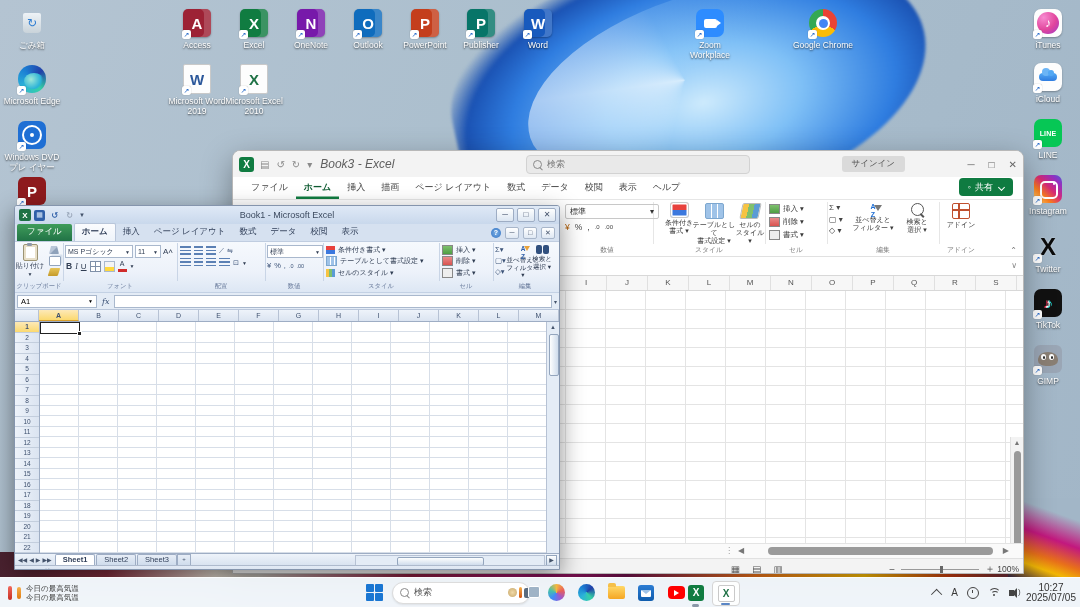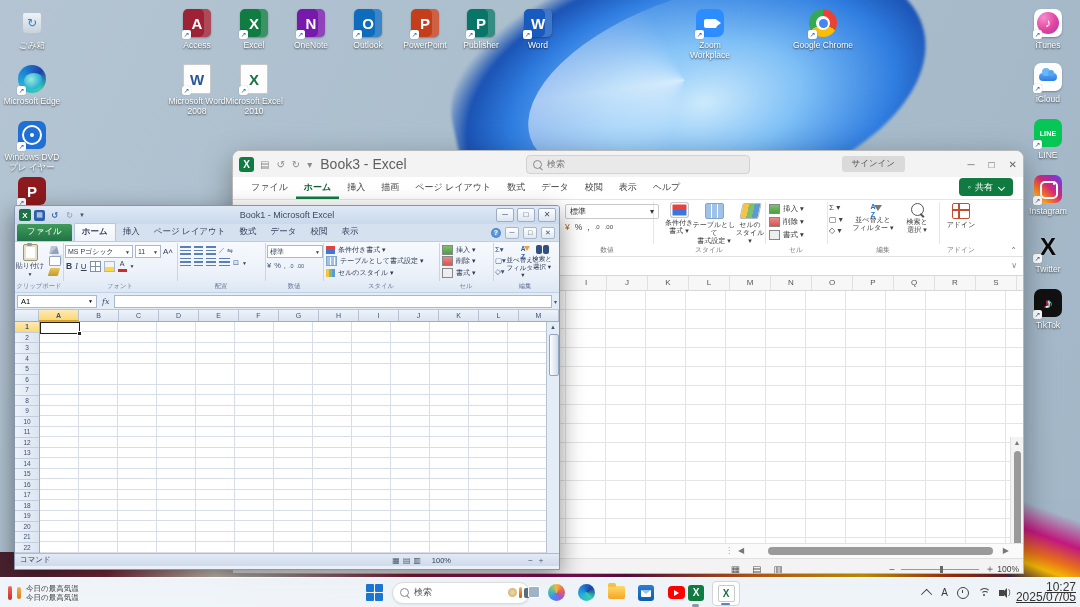--- a/index.html
+++ b/index.html
@@ -75,21 +75,21 @@
   .ic-pdf{background:#8e1a1d;color:#fff;font-weight:bold;font-size:15px;border-radius:6px;}
 
   
   .w365{position:absolute;left:232px;top:150px;width:790px;height:422px;z-index:2;
         background:#fff;border:1px solid #b8b8b8;border-radius:8px 8px 0 0;
         box-shadow:0 10px 30px rgba(0,0,0,.35);overflow:hidden;}
   .tb365{height:26px;background:#f3f3f3;display:flex;align-items:center;padding:0 6px;position:relative;}
   .x365logo{width:15px;height:15px;background:#107c41;border-radius:3px;color:#fff;font-size:10px;font-weight:bold;
             display:flex;align-items:center;justify-content:center;margin-right:6px;}
   .qat365{display:flex;gap:7px;color:#8a8a8a;font-size:10px;align-items:center;margin-right:8px;}
-  .tb365 .wtitle{color:#5f5f5f;font-size:14px;}
+  .tb365 .wtitle{color:#5f5f5f;font-size:12px;font-style:italic;}
   .srch365{position:absolute;left:293px;top:4px;width:210px;height:17px;background:#e9e9e9;border:1px solid #d2d2d2;
            border-radius:4px;display:flex;align-items:center;padding:0 6px;gap:5px;color:#7a7a7a;font-size:9px;}
   .mag{width:7px;height:7px;border:1.3px solid #8a8a8a;border-radius:50%;position:relative;flex:0 0 auto;}
   .mag:after{content:"";position:absolute;left:6px;top:6px;width:4px;height:1.3px;background:#8a8a8a;transform:rotate(45deg);transform-origin:0 0;}
   .signin{position:absolute;right:118px;top:5px;background:#dadada;border-radius:3px;color:#555;
           font-size:8.5px;padding:2px 10px;}
   .winbtns{position:absolute;right:6px;top:0;height:26px;display:flex;align-items:center;gap:14px;color:#666;font-size:10px;}
   .tabs365{height:22px;display:flex;align-items:flex-end;padding:0 4px 0 10px;gap:0;background:#fff;position:relative;
            border-bottom:1px solid #e6e6e6;}
   .t365{font-size:9px;color:#444;padding:4px 8px 5px;}
@@ -300,21 +300,21 @@
   .clockic{width:10px;height:10px;border:1.2px solid #444;border-radius:50%;position:relative;}
   .clockic:after{content:"";position:absolute;left:4px;top:2px;width:1.2px;height:3.5px;background:#444;}
   .wifi{width:12px;height:9px;position:relative;overflow:hidden;}
   .wifi i{position:absolute;border:1.4px solid #444;border-radius:50%;border-bottom-color:transparent;border-left-color:transparent;border-right-color:transparent;}
   .wifi .w1{left:0;top:0;width:11px;height:11px;}
   .wifi .w2{left:2.6px;top:2.8px;width:6px;height:6px;}
   .wifi .w3{left:5px;top:5.6px;width:2px;height:2px;background:#444;border:none;border-radius:50%;}
   .spk{width:5px;height:6px;background:#444;position:relative;margin-right:3px;}
   .spk:before{content:"";position:absolute;left:3px;top:-2px;border-right:5px solid #444;border-top:5px solid transparent;border-bottom:5px solid transparent;}
   .spk:after{content:")";position:absolute;left:9px;top:-3px;font-size:8px;color:#444;}
-  .clockblk{text-align:right;font-size:12px;line-height:9.5px;color:#333;text-decoration:underline;}
+  .clockblk{text-align:center;font-size:10px;line-height:9.5px;color:#333;}
   .chev-d{display:inline-block;width:4px;height:4px;border-right:1px solid #666;border-bottom:1px solid #666;transform:rotate(45deg);margin-left:2px;}
 </style>
 </head>
 <body>
 
 <div id="screen">
   <div class="bloom"></div>
   <div class="bloom2"></div>
   <div class="ribbons"></div>
   <div class="ribbons2"></div>
@@ -405,21 +405,21 @@
         <div class="ic-edge"></div>
         <span class="sc">↗</span>
       </div>
     <div class="lbl">Microsoft Edge</div>
   </div>
   <div class="dicon" style="left:165px;top:64px">
     <div class="ig">
         <div class="tile10 t10w">W</div>
         <span class="sc">↗</span>
       </div>
-    <div class="lbl">Microsoft Word 2008</div>
+    <div class="lbl">Microsoft Word 2019</div>
   </div>
   <div class="dicon" style="left:222px;top:64px">
     <div class="ig">
         <div class="tile10 t10x">X</div>
         <span class="sc">↗</span>
       </div>
     <div class="lbl">Microsoft Excel 2010</div>
   </div>
   <div class="dicon" style="left:1016px;top:62px">
     <div class="ig">
@@ -466,20 +466,29 @@
         <span class="sc">↗</span>
       </div>
     <div class="lbl">Twitter</div>
   </div>
   <div class="dicon" style="left:1016px;top:288px">
     <div class="ig">
         <div class="squircle ic-tiktok">♪</div>
         <span class="sc">↗</span>
       </div>
     <div class="lbl">TikTok</div>
+  </div>
+  <div class="dicon" style="left:1016px;top:344px">
+    <div class="ig">
+        <div class="squircle ic-gimp">
+          <div class="gimpface"></div>
+        </div>
+        <span class="sc">↗</span>
+      </div>
+    <div class="lbl">GIMP</div>
   </div>
 
   <div class="w365">
     <div class="tb365">
       <div class="x365logo">X</div>
       <div class="qat365">
         <span>▤</span>
         <span>↺</span>
         <span>↻</span>
         <span>▾</span>
@@ -817,20 +826,38 @@
           </div>
         <div class="cells10">
           <div class="selcell"></div>
           <div class="vsb10">
             <div class="a">▲</div>
             <div class="thumb"></div>
           </div>
         </div>
       </div>
     </div>
+    <div class="st10">
+      <div class="navs">
+        <span>◀◀</span>
+          <span>◀</span>
+        <span>▶</span>
+          <span>▶▶</span>
+      </div>
+      <div style="display:flex;gap:1px;align-items:flex-end" id="e10-sheets">
+          <div class="shtab act">Sheet1</div>
+          <div class="shtab">Sheet2</div>
+          <div class="shtab">Sheet3</div>
+        </div>
+      <div class="instab">+</div>
+      <div class="hsb10">
+        <div class="thumb"></div>
+      </div>
+      <div class="hsplit">▶</div>
+    </div>
     <div class="stat10">
       <span>コマンド</span>
       <div class="views">
         <span>▦</span>
           <span>▤</span>
           <span>▥</span>
       </div>
       <span class="zl">100%</span>
       <div class="zoomer">
         <span>−</span>

